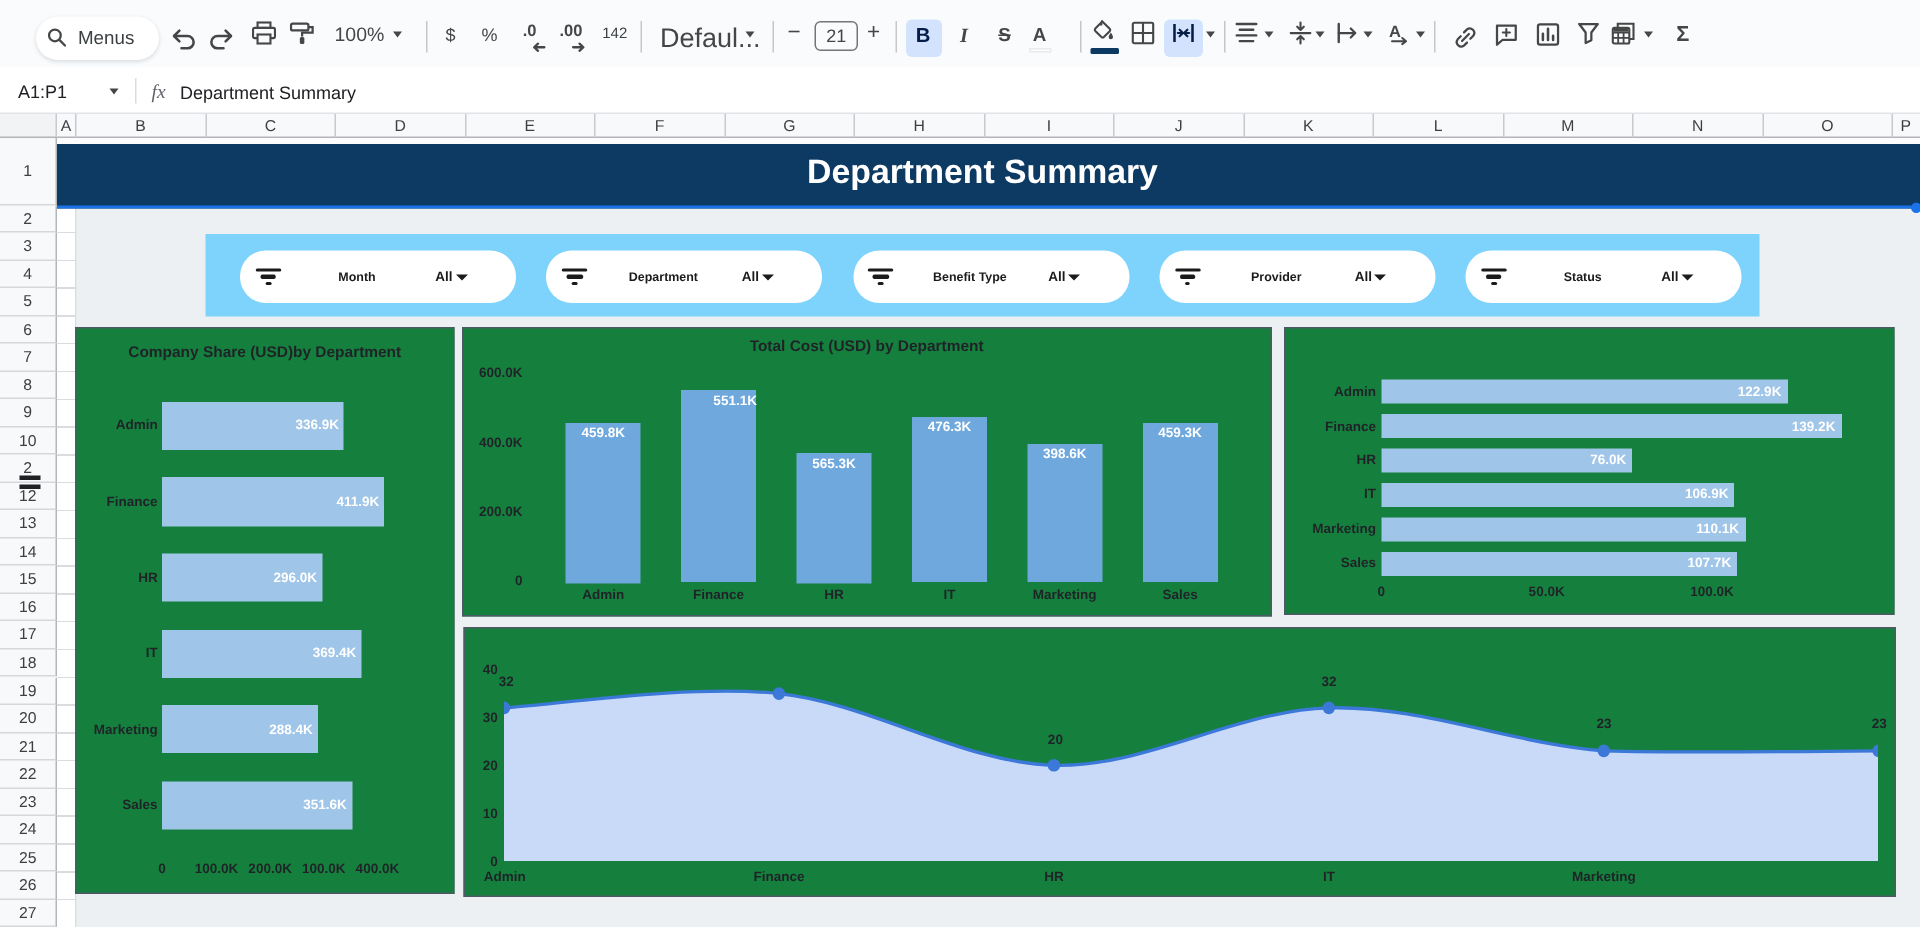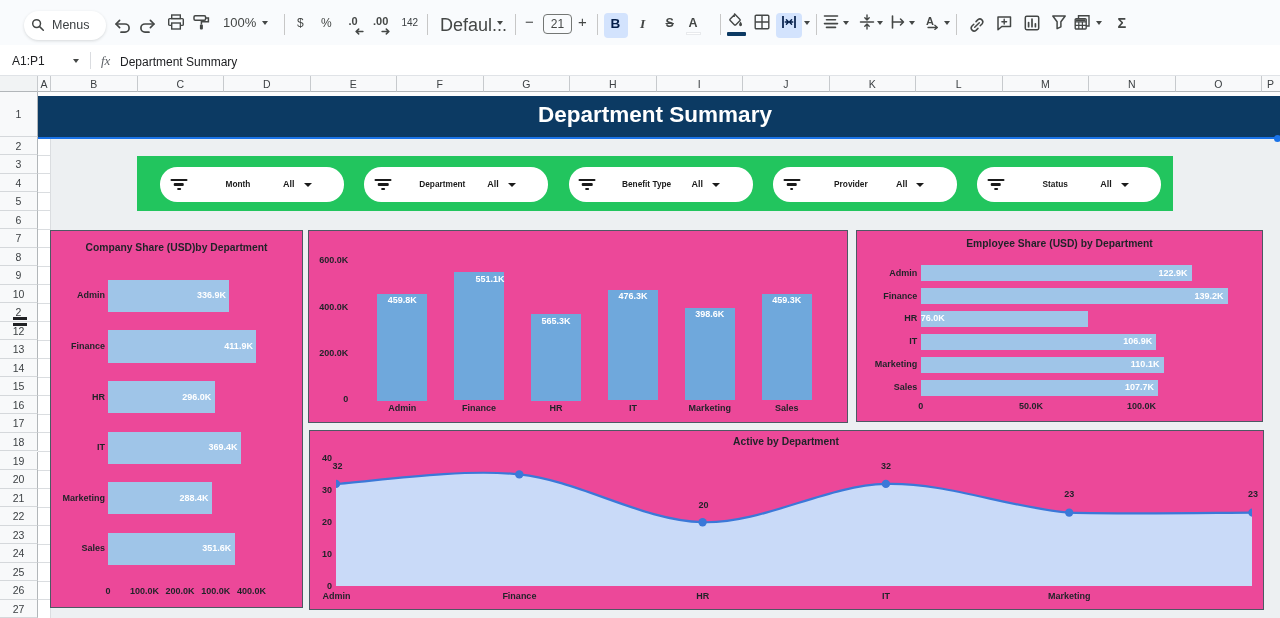--- a/index.html
+++ b/index.html
@@ -18,28 +18,28 @@
 .ch { position:absolute; top:0; height:16px; border-right:1px solid #c7cacd; border-bottom:1px solid #b2b6b9; color:#3c4043; font-size:10.5px; text-align:center; line-height:17px; }
 #rowhdr { left:0; top:92px; width:38px; height:526px; background:#f8f9fa; }
 .rh { position:absolute; left:0; width:38px; border-right:1px solid #b2b6b9; border-bottom:1px solid #d5d8db; color:#3c4043; font-size:10.5px; text-align:center; }
 #sheet { left:38px; top:92px; width:1242px; height:526px; background:#edf0f2; }
 #whitestrip { left:38px; top:92px; width:1242px; height:4px; background:#fdfdfd; }
 #colA { left:38px; top:136.5px; width:13px; height:481.5px; background:#fff; border-right:1px solid #dadde0;
   background-image:repeating-linear-gradient(to bottom, #fff 0, #fff 17.53px, #dadde0 17.53px, #dadde0 18.53px); }
 #banner { left:38px; top:96px; width:1242px; height:42.5px; background:#0c3a63; border-bottom:2.5px solid #1a73e8; }
 #banner div { position:absolute; left:0; right:8px; top:6px; text-align:center; color:#fff; font-size:22.5px; font-weight:700; }
 #selldot { left:1273.5px; top:135.3px; width:7px; height:7px; border-radius:50%; background:#1a73e8; }
-#filterbar { left:137px; top:156px; width:1036px; height:55px; background:#22c55e; }
+#filterbar { left:137px; top:156px; width:1036px; height:55px; background:#7dd3fc; }
 .pill { position:absolute; top:11px; width:184px; height:34.5px; background:#fff; border-radius:17.2px; }
 .fico { position:absolute; left:10.3px; top:12px; width:17px; height:13px; }
 .fico i { position:absolute; background:#1b1b1b; height:2.3px; border-radius:1.1px; left:50%; transform:translateX(-50%); }
 .plabel { position:absolute; top:0; height:34.5px; line-height:34.5px; font-size:8.3px; font-weight:700; color:#1b1b1b; text-align:center; }
-.pall { position:absolute; left:123px; top:0; width:26px; height:50px; line-height:34.5px; font-size:9px; font-weight:700; color:#1b1b1b; }
+.pall { position:absolute; left:123px; top:0; width:26px; height:50px; line-height:34.5px; font-size:9px; font-weight:700; color:#1b1b1b; text-align:center; }
 .pcaret { position:absolute; left:143.6px; top:15.5px; width:0; height:0; border-left:4.1px solid transparent; border-right:4.1px solid transparent; border-top:4.6px solid #1b1b1b; }
-.panel { position:absolute; background:#ec4899; border:1.5px solid #4d5964;margin-top:12px; }
+.panel { position:absolute; background:#15803d; border:1.5px solid #4d5964; }
 .ctitle { position:absolute; left:0; right:0; text-align:center; font-weight:700; color:#1f2328; font-size:10.3px; }
 .bar { position:absolute; }
 .vlab { position:absolute; color:#fff; font-weight:700; font-size:9px; }
 .cat { position:absolute; font-weight:700; color:#1f2328; text-align:right; font-size:9px; }
 .catc { position:absolute; font-weight:700; color:#1f2328; text-align:center; font-size:9px; }
 .tick { position:absolute; font-weight:700; color:#1f2328; font-size:9px; }
 .hiddenbar { position:absolute; left:13px; width:13.5px; height:2.5px; background:#202124; }
 </style>
 </head>
 <body>
@@ -293,20 +293,21 @@
 <div class="cat" style="left:2px;top:312.4px;width:52.1px">Sales</div>
 <div class="bar" style="left:57.4px;top:301.7px;width:126.2px;height:32.4px;background:#9fc5e8"></div>
 <div class="vlab" style="left:57.4px;top:312.4px;width:122.8px;text-align:right">351.6K</div>
 <div class="tick" style="left:32.0px;top:355px;width:50px;text-align:center">0</div>
 <div class="tick" style="left:68.4px;top:355px;width:50px;text-align:center">100.0K</div>
 <div class="tick" style="left:104.1px;top:355px;width:50px;text-align:center">200.0K</div>
 <div class="tick" style="left:139.8px;top:355px;width:50px;text-align:center">100.0K</div>
 <div class="tick" style="left:175.6px;top:355px;width:50px;text-align:center">400.0K</div>
 </div>
 <div id="p2" class="panel" style="left:308px;top:218px;width:539.5px;height:192.5px">
+<div class="ctitle" style="top:7px">Total Cost (USD) by Department</div>
 <div class="tick" style="left:0;top:24.4px;width:39.3px;text-align:right">600.0K</div>
 <div class="tick" style="left:0;top:70.9px;width:39.3px;text-align:right">400.0K</div>
 <div class="tick" style="left:0;top:117.4px;width:39.3px;text-align:right">200.0K</div>
 <div class="tick" style="left:0;top:163.0px;width:39.3px;text-align:right">0</div>
 <div class="bar" style="left:68.2px;top:62.5px;width:50px;height:107.0px;background:#6fa8dc"></div>
 <div class="vlab" style="left:68.2px;top:64.0px;width:50px;text-align:center">459.8K</div>
 <div class="catc" style="left:53.2px;top:172px;width:80px">Admin</div>
 <div class="bar" style="left:145.1px;top:41.3px;width:50px;height:128.2px;background:#6fa8dc"></div>
 <div class="vlab" style="left:145.1px;top:42.8px;width:72px;text-align:center">551.1K</div>
 <div class="catc" style="left:130.1px;top:172px;width:80px">Finance</div>
@@ -317,45 +318,43 @@
 <div class="vlab" style="left:299.0px;top:60.2px;width:50px;text-align:center">476.3K</div>
 <div class="catc" style="left:284.0px;top:172px;width:80px">IT</div>
 <div class="bar" style="left:375.8px;top:76.8px;width:50px;height:92.7px;background:#6fa8dc"></div>
 <div class="vlab" style="left:375.8px;top:78.3px;width:50px;text-align:center">398.6K</div>
 <div class="catc" style="left:360.8px;top:172px;width:80px">Marketing</div>
 <div class="bar" style="left:452.7px;top:62.6px;width:50px;height:106.9px;background:#6fa8dc"></div>
 <div class="vlab" style="left:452.7px;top:64.1px;width:50px;text-align:center">459.3K</div>
 <div class="catc" style="left:437.7px;top:172px;width:80px">Sales</div>
 </div>
 <div id="p3" class="panel" style="left:856px;top:218px;width:407px;height:192px">
-<div class="ctitle" style="top:7px">Employee Share (USD) by Department</div>
 <div class="cat" style="left:2px;top:36.6px;width:58.3px">Admin</div>
 <div class="bar" style="left:63.8px;top:34.1px;width:271.0px;height:16px;background:#9fc5e8"></div>
 <div class="vlab" style="left:63.8px;top:36.6px;width:266.8px;text-align:right">122.9K</div>
 <div class="cat" style="left:2px;top:59.5px;width:58.3px">Finance</div>
 <div class="bar" style="left:63.8px;top:57.0px;width:307.0px;height:16px;background:#9fc5e8"></div>
 <div class="vlab" style="left:63.8px;top:59.5px;width:302.8px;text-align:right">139.2K</div>
 <div class="cat" style="left:2px;top:82.4px;width:58.3px">HR</div>
 <div class="bar" style="left:63.8px;top:79.9px;width:167.6px;height:16px;background:#9fc5e8"></div>
-<div class="vlab" style="left:63.8px;top:82.4px;width:163.4px;text-align:left">76.0K</div>
+<div class="vlab" style="left:63.8px;top:82.4px;width:163.4px;text-align:right">76.0K</div>
 <div class="cat" style="left:2px;top:105.3px;width:58.3px">IT</div>
 <div class="bar" style="left:63.8px;top:102.8px;width:235.7px;height:16px;background:#9fc5e8"></div>
 <div class="vlab" style="left:63.8px;top:105.3px;width:231.5px;text-align:right">106.9K</div>
 <div class="cat" style="left:2px;top:128.2px;width:58.3px">Marketing</div>
 <div class="bar" style="left:63.8px;top:125.7px;width:242.8px;height:16px;background:#9fc5e8"></div>
 <div class="vlab" style="left:63.8px;top:128.2px;width:238.6px;text-align:right">110.1K</div>
 <div class="cat" style="left:2px;top:151.1px;width:58.3px">Sales</div>
 <div class="bar" style="left:63.8px;top:148.6px;width:237.5px;height:16px;background:#9fc5e8"></div>
 <div class="vlab" style="left:63.8px;top:151.1px;width:233.3px;text-align:right">107.7K</div>
 <div class="tick" style="left:33.8px;top:170px;width:60px;text-align:center">0</div>
 <div class="tick" style="left:144.1px;top:170px;width:60px;text-align:center">50.0K</div>
 <div class="tick" style="left:254.4px;top:170px;width:60px;text-align:center">100.0K</div>
 </div>
 <div id="p4" class="panel" style="left:308.5px;top:418px;width:955px;height:179.5px">
-<div class="ctitle" style="top:5px">Active by Department</div>
 <svg class="abs" style="left:26.6px;top:0" width="916.4" height="176" viewBox="26.6 0 916.4 176">
       <path d="M26.6,52.9 C57.2,51.3 148.8,37.0 209.9,43.4 C271.0,49.8 332.1,89.6 393.2,91.2 C454.3,92.8 515.4,54.5 576.5,52.9 C637.6,51.3 698.7,76.8 759.8,81.6 C820.9,83.3 912.5,81.6 943.0,81.6 L943.0,155 L26.6,155 Z" fill="#c9daf8"></path>
       <path d="M26.6,52.9 C57.2,51.3 148.8,37.0 209.9,43.4 C271.0,49.8 332.1,89.6 393.2,91.2 C454.3,92.8 515.4,54.5 576.5,52.9 C637.6,51.3 698.7,76.8 759.8,81.6 C820.9,83.3 912.5,81.6 943.0,81.6 " fill="none" stroke="#3b78d8" stroke-width="2.2"></path>
       <circle cx="26.6" cy="52.9" r="4.2" fill="#3b78d8"></circle>
       <circle cx="209.9" cy="43.4" r="4.2" fill="#3b78d8"></circle>
       <circle cx="393.2" cy="91.2" r="4.2" fill="#3b78d8"></circle>
       <circle cx="576.5" cy="52.9" r="4.2" fill="#3b78d8"></circle>
       <circle cx="759.8" cy="81.6" r="4.2" fill="#3b78d8"></circle>
       <circle cx="943.0" cy="81.6" r="4.2" fill="#3b78d8"></circle>
     </svg>

